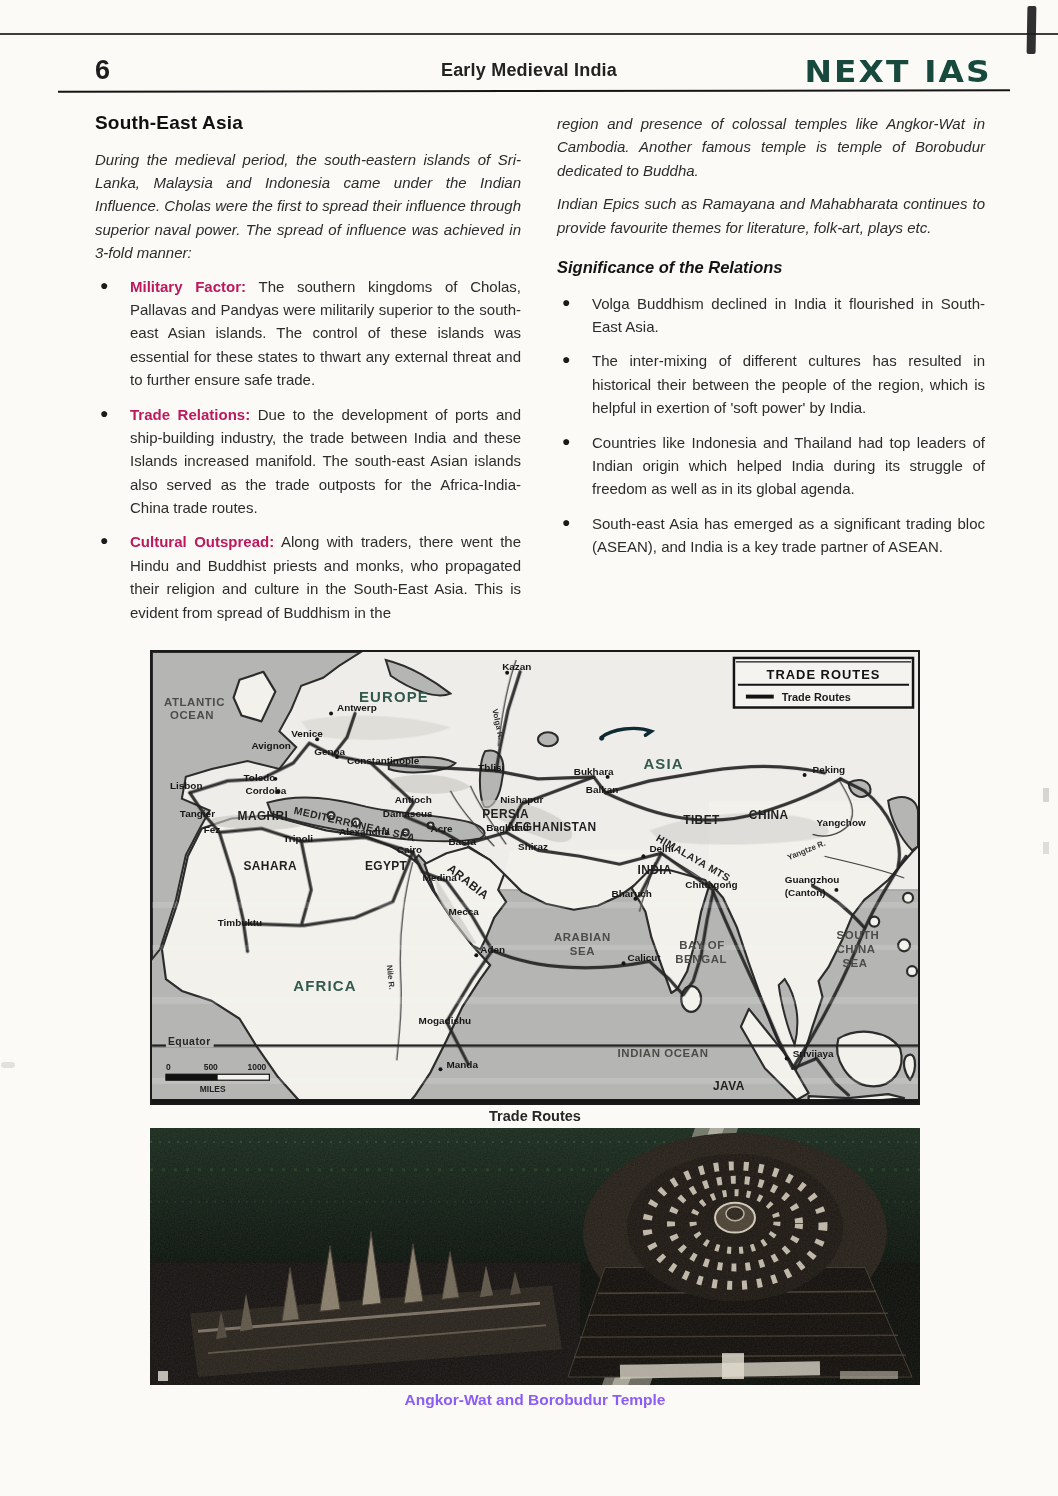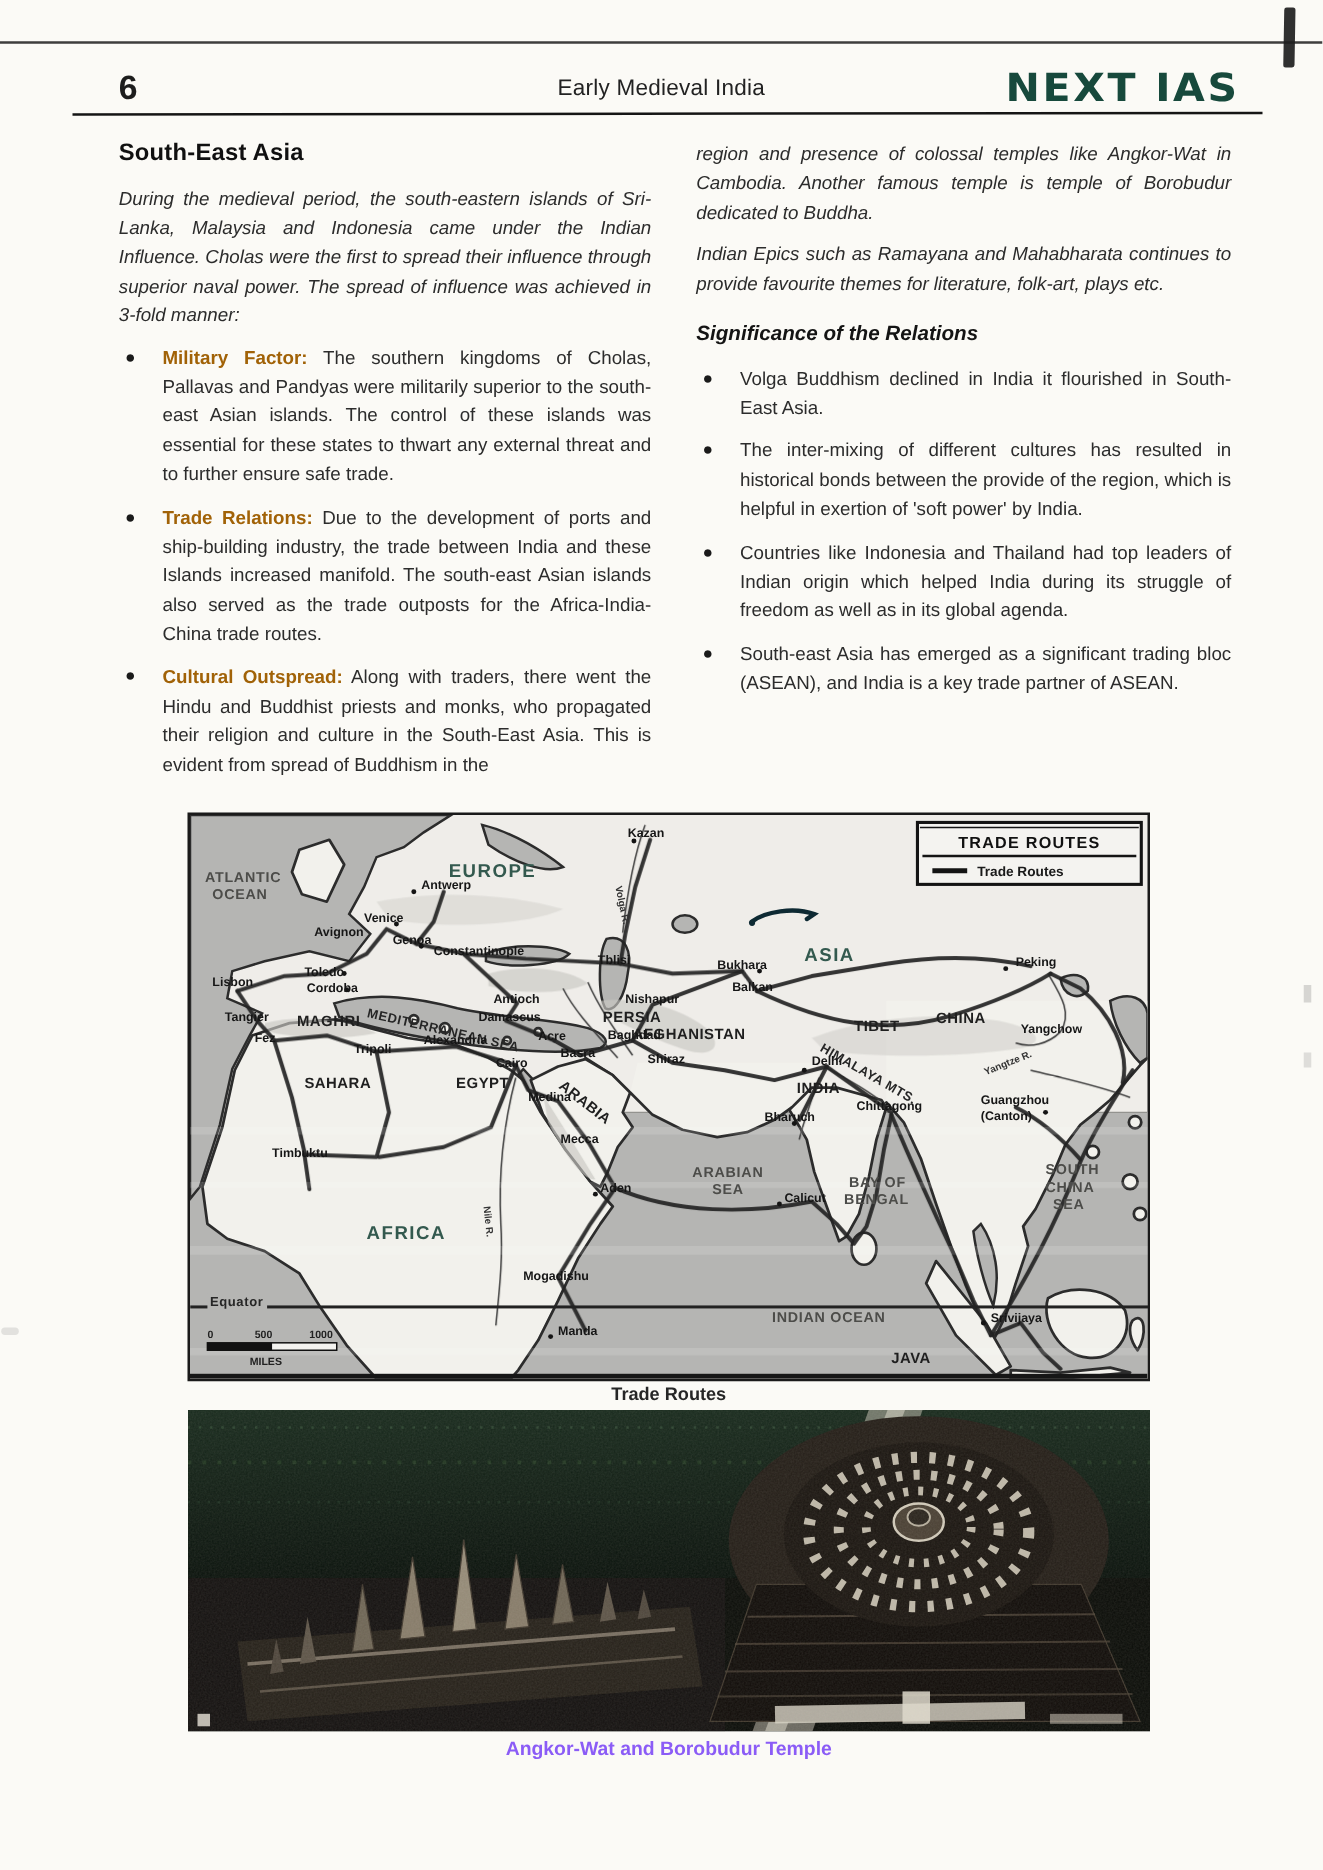--- a/index.html
+++ b/index.html
@@ -9,35 +9,35 @@
     font-family:"Liberation Sans","DejaVu Sans",sans-serif;
   }
   
   .top-scan-line{position:absolute;top:33px;left:0;width:1058px;height:2px;background:#1c1c1c;opacity:.85;}
   .right-smudge{position:absolute;left:1027px;top:6px;width:9px;height:48px;background:#1e1e1e;border-radius:2px;transform:rotate(1deg);opacity:.92;}
   .edge-dash-1{position:absolute;left:1043px;top:788px;width:6px;height:14px;background:#777;opacity:.28;}
   .edge-dash-2{position:absolute;left:1043px;top:842px;width:6px;height:12px;background:#777;opacity:.22;}
   .left-dots{position:absolute;left:1px;top:1062px;width:14px;height:6px;background:#999;opacity:.25;border-radius:3px;}
   
   .page-num{position:absolute;top:55px;left:95px;font-size:27px;font-weight:bold;color:#1d1d1d;}
-  .hdr-title{position:absolute;top:60px;left:0;width:1058px;text-align:center;font-size:18px;font-weight:normal;color:#222;letter-spacing:.2px;}
+  .hdr-title{position:absolute;top:60px;left:0;width:1058px;text-align:center;font-size:18px;font-weight:bold;color:#222;letter-spacing:.2px;}
   .brand{position:absolute;top:53px;right:66px;font-size:31px;font-weight:bold;color:#17493c;
          letter-spacing:2px;transform:scaleX(1.06);transform-origin:right;font-family:"DejaVu Sans",sans-serif;}
   .hdr-rule{position:absolute;top:90px;left:58px;width:952px;height:2px;background:#151515;transform:rotate(-.08deg);}
   
   .col{position:absolute;font-size:15px;line-height:1.56;}
   .col-left{top:108px;left:95px;width:426px;}
   .col-right{top:112px;left:557px;width:428px;}
   .col p{margin:0 0 10px;text-align:justify;font-style:italic;}
   h2.section{font-size:19px;margin:0 0 10px;color:#101010;letter-spacing:.2px;}
   h3.sub{font-size:16.5px;font-style:italic;margin:16px 0 11px;color:#141414;}
   .bitem{display:flex;margin:0 0 11px;}
   .bdot{flex:none;width:30px;padding-left:5px;font-size:14px;color:#1a1a1a;}
   .btext{flex:1;text-align:justify;}
-  .lead{font-weight:bold;color:#a16207;}
+  .lead{font-weight:bold;color:#be185d;}
   
   .map-box{position:absolute;top:650px;left:150px;width:770px;height:455px;border:2px solid #1a1a1a;box-sizing:border-box;background:#efede9;}
   .map-box svg{display:block;width:100%;height:100%;}
   .map-caption{position:absolute;top:1108px;left:150px;width:770px;text-align:center;font-size:14.5px;font-weight:bold;color:#262626;}
   .photo-box{position:absolute;top:1128px;left:150px;width:770px;height:257px;background:#0a0c09;}
   .photo-box svg{display:block;width:100%;height:100%;}
   .photo-caption{position:absolute;top:1391px;left:150px;width:770px;text-align:center;font-size:15.5px;font-weight:bold;color:#8b5cf6;}
   
   .mco{font-size:15px;font-weight:bold;fill:#33594e;letter-spacing:1.2px;}
   .mo{font-size:11.5px;font-weight:bold;fill:#4c4c49;letter-spacing:.6px;}
@@ -88,21 +88,21 @@
 <div class="col col-right">
   <p>region and presence of colossal temples like Angkor-Wat in Cambodia. Another famous temple is temple of Borobudur dedicated to Buddha.</p>
   <p>Indian Epics such as Ramayana and Mahabharata continues to provide favourite themes for literature, folk-art, plays etc.</p>
   <h3 class="sub">Significance of the Relations</h3>
   <div class="bitem">
     <span class="bdot">●</span>
     <span class="btext">Volga Buddhism declined in India it flourished in South-East Asia.</span>
   </div>
   <div class="bitem">
     <span class="bdot">●</span>
-    <span class="btext">The inter-mixing of different cultures has resulted in historical bonds between the provide of the region, which is helpful in exertion of 'soft power' by India.</span>
+    <span class="btext">The inter-mixing of different cultures has resulted in historical their between the people of the region, which is helpful in exertion of 'soft power' by India.</span>
   </div>
   <div class="bitem">
     <span class="bdot">●</span>
     <span class="btext">Countries like Indonesia and Thailand had top leaders of Indian origin which helped India during its struggle of freedom as well as in its global agenda.</span>
   </div>
   <div class="bitem">
     <span class="bdot">●</span>
     <span class="btext">South-east Asia has emerged as a significant trading bloc (ASEAN), and India is a key trade partner of ASEAN.</span>
   </div>
 </div>

